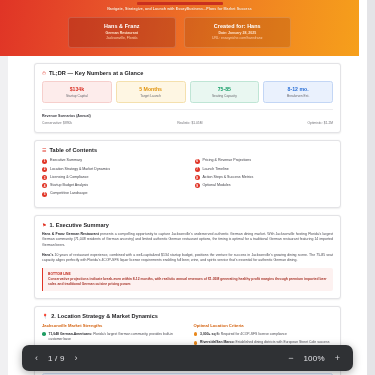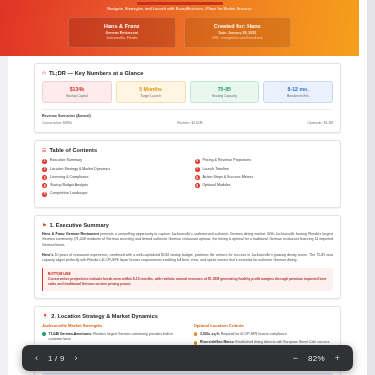--- a/index.html
+++ b/index.html
@@ -297,18 +297,18 @@
   <div class="scroll-dim"></div>
 
   <div class="toolbar">
     <div class="tb-g">
       <button class="tb-btn">‹</button>
       <span class="tb-txt">1 / 9</span>
       <button class="tb-btn">›</button>
     </div>
     <div class="tb-g right">
       <button class="tb-btn">−</button>
-      <span class="tb-txt">82%</span>
+      <span class="tb-txt">100%</span>
       <button class="tb-btn">+</button>
     </div>
   </div>
 
 </div>
 
 </body></html>

